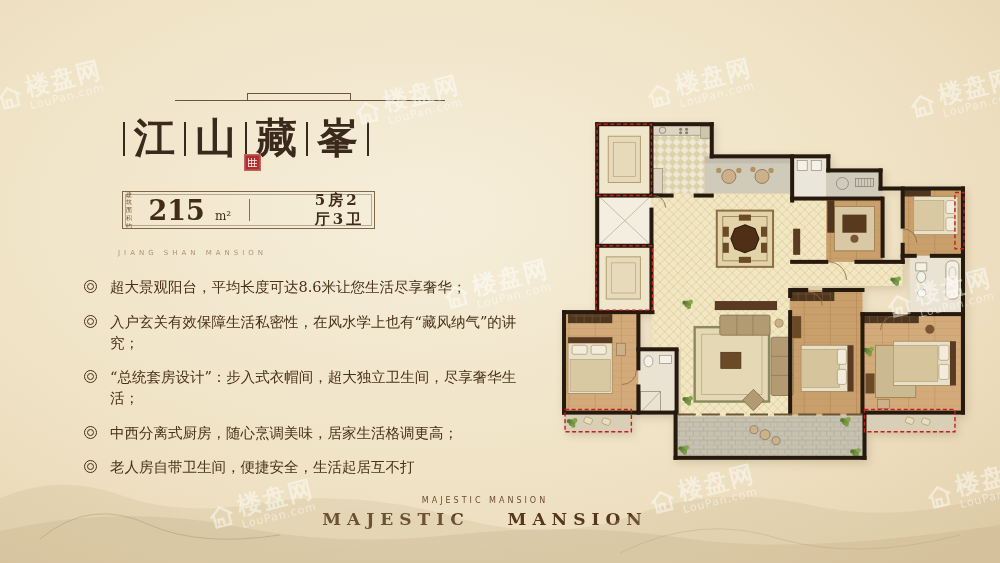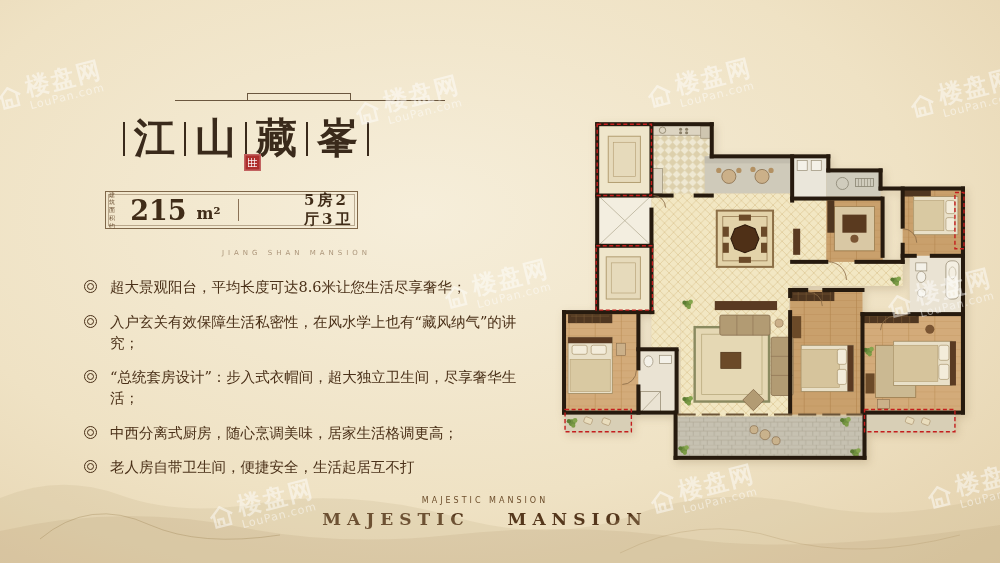--- a/index.html
+++ b/index.html
@@ -18,29 +18,29 @@
   .deco-line .base{position:absolute;left:0;right:0;bottom:0;height:1px;background:#6b573f;}
   .deco-line .bump{position:absolute;left:72px;bottom:0;width:104px;height:8px;border:1px solid #6b573f;border-bottom:none;}
   .title-row{position:absolute;left:108px;top:118px;width:276px;display:flex;align-items:center;justify-content:center;}
   .title-char{font-size:41px;font-weight:bold;color:var(--ink);line-height:1;padding:0 9px;}
   .title-bar{width:2px;height:34px;background:var(--ink);}
   .seal{position:absolute;left:244px;top:154px;width:17px;height:17px;background:var(--seal-red);
     box-shadow:inset 0 0 0 1.5px rgba(255,255,255,.25);}
   .seal i{position:absolute;left:4px;top:4px;width:9px;height:9px;
     background:linear-gradient(90deg,rgba(255,255,255,.7) 1px,transparent 1px) 0 0/3px 3px,
                linear-gradient(0deg,rgba(255,255,255,.7) 1px,transparent 1px) 0 0/3px 3px;}
-  .area-box{position:absolute;left:105px;top:191px;width:253px;height:38px;border:1px solid var(--box-border);}
+  .area-box{position:absolute;left:122px;top:191px;width:253px;height:38px;border:1px solid var(--box-border);}
   .area-box .inner{position:absolute;inset:2px;border:1px solid rgba(127,103,73,.5);
     display:flex;align-items:center;justify-content:center;gap:10px;}
   .area-label{display:flex;flex-direction:column;font-size:6px;line-height:1.3;color:#6a4f33;letter-spacing:1px;}
   .area-value{font-size:27px;font-weight:bold;color:#402c18;line-height:1;}
-  .area-unit{font-size:16px;font-weight:bold;color:#402c18;align-self:flex-end;padding-bottom:2px;}
+  .area-unit{font-size:12px;font-weight:normal;color:#402c18;align-self:flex-end;padding-bottom:2px;}
   .area-div{width:1px;height:22px;background:#8a7156;margin:0 8px;}
   .area-layout{font-size:15px;color:#402c18;letter-spacing:3px;font-weight:bold;margin-left:47px;}
-  .subtitle-en{position:absolute;left:118px;top:249px;width:253px;text-align:right;
+  .subtitle-en{position:absolute;left:118px;top:249px;width:253px;text-align:left;
     font-size:7px;letter-spacing:4px;color:var(--en-dim);font-family:"DejaVu Sans",sans-serif;}
   .features{position:absolute;left:84px;top:277px;width:455px;list-style:none;}
   .features li{display:flex;align-items:flex-start;gap:13px;margin-bottom:13.5px;
     font-size:14.5px;color:var(--text-brown);line-height:1.45;}
   .fi{flex:0 0 13px;width:13px;height:13px;border:1.4px solid var(--text-brown);border-radius:50%;
     position:relative;margin-top:3px;}
   .fi::after{content:"";position:absolute;left:2.2px;top:2.2px;width:5px;height:5px;
     border:1.2px solid var(--text-brown);border-radius:50%;}
 
   

